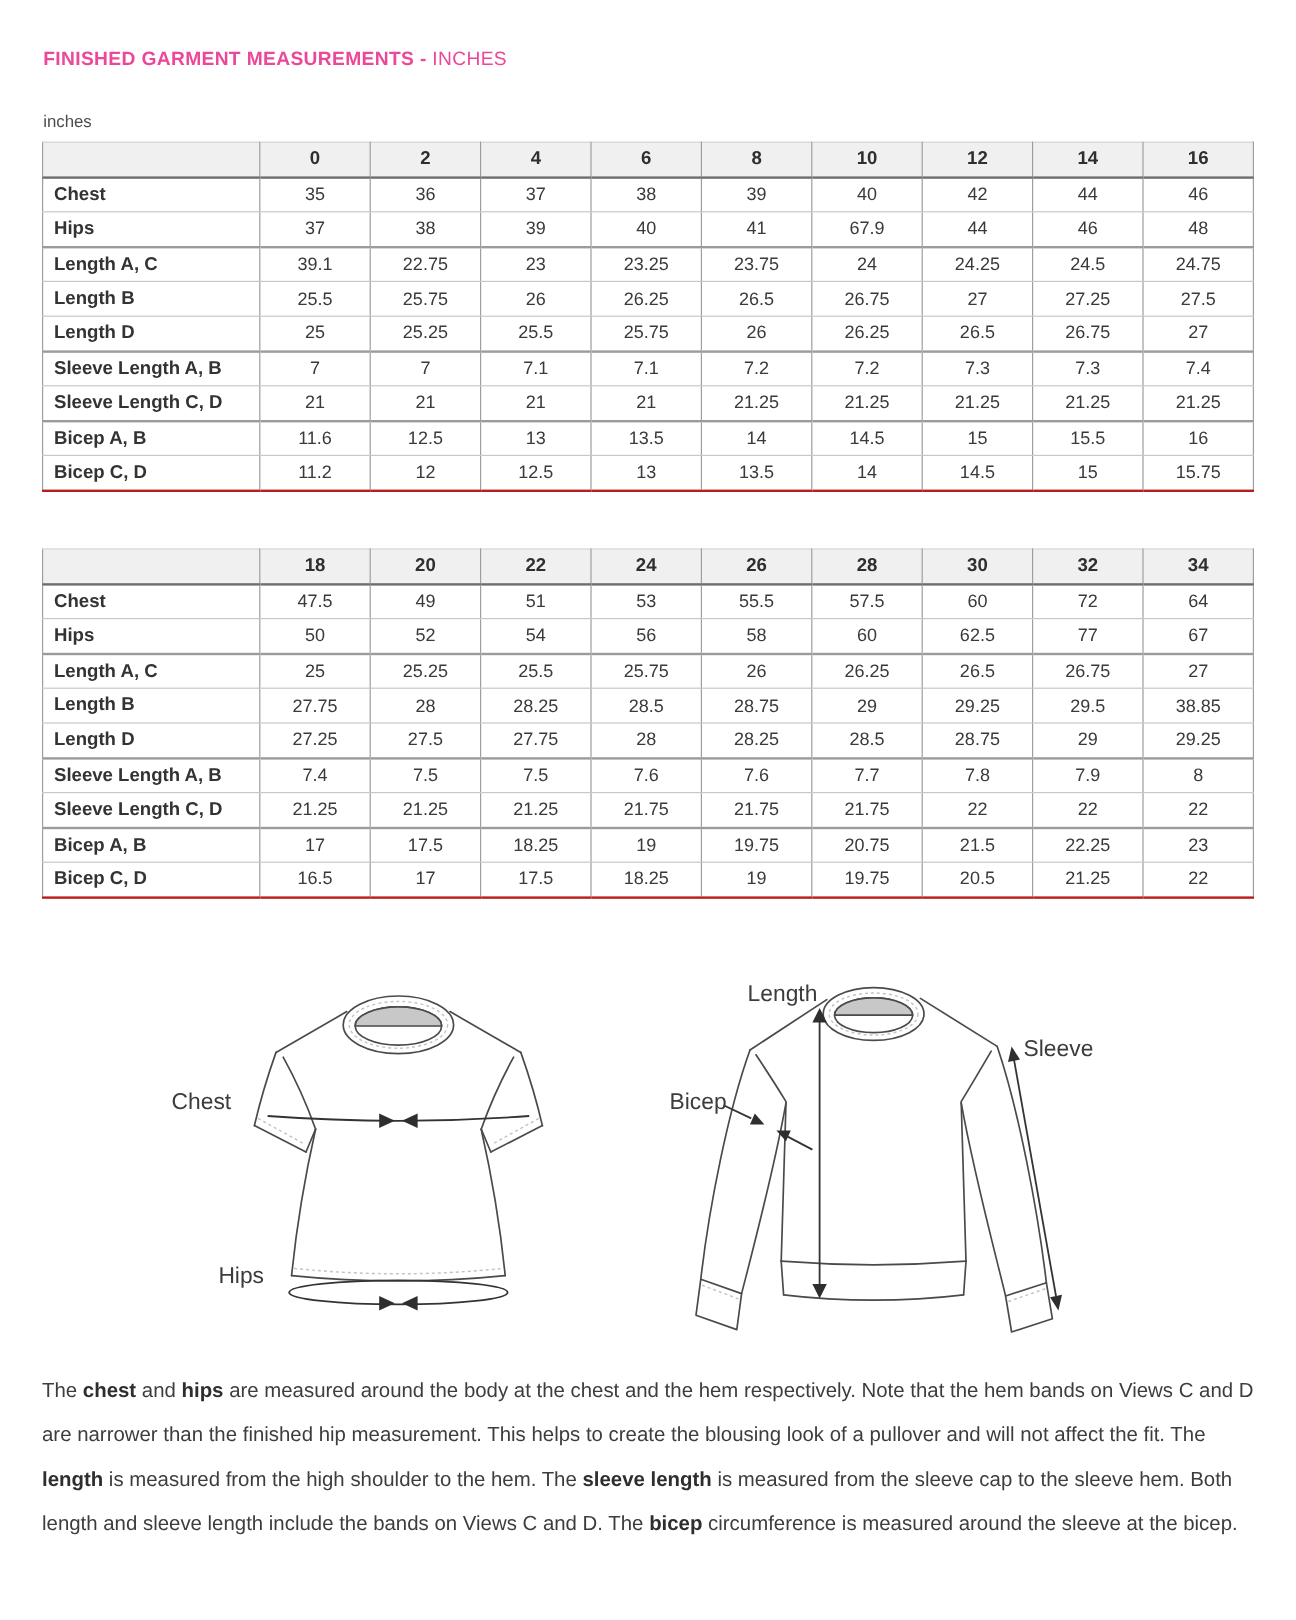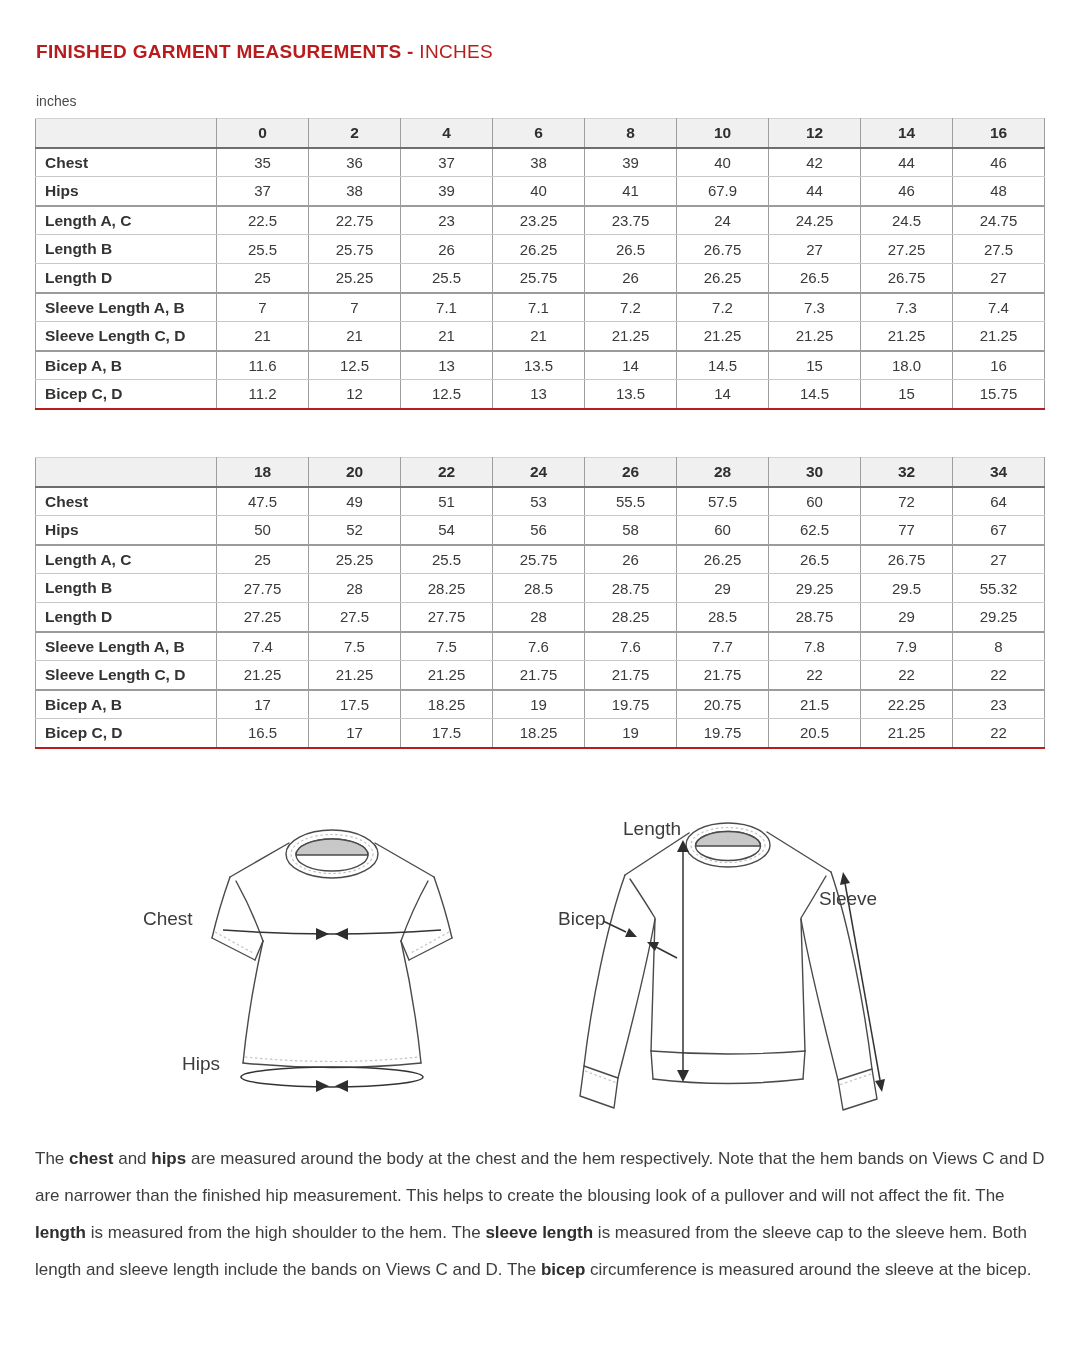--- a/index.html
+++ b/index.html
@@ -4,21 +4,21 @@
 <style>
   * { box-sizing: border-box; }
   html,body { margin:0; padding:0; }
   body {
     width:1080px; height:1350px; background:#ffffff;
     font-family:"Liberation Sans", sans-serif; color:#3a3a3a;
     position:relative; overflow:hidden;
   }
   .page-title {
     position:absolute; left:36px; top:41px; margin:0;
-    font-size:19px; font-weight:400; color:#b91c1c; letter-spacing:0.3px;
+    font-size:16px; font-weight:400; color:#ec4899; letter-spacing:0.3px;
   }
   .page-title .tb { font-weight:700; }
   .units-label {
     position:absolute; left:36px; top:93px;
     font-size:14px; color:#4a4a4a;
   }
   table.size-table {
     position:absolute; left:35px; width:1010px;
     border-collapse:collapse; table-layout:fixed;
     font-size:15px; color:#3a3a3a;
@@ -46,21 +46,21 @@
   .diagram-svg { position:absolute; }
   #tee-svg { left:195px; top:828px; }
   #sweatshirt-svg { left:555px; top:815px; }
   .diagram-label {
     position:absolute; font-size:19px; color:#3c3c3c; line-height:1;
   }
   #chest-label  { left:143px; top:909px; }
   #hips-label   { left:182px; top:1054px; }
   #length-label { left:623px; top:819px; }
   #bicep-label  { left:558px; top:909px; }
-  #sleeve-label { left:819px; top:865px;margin-top:24px; }
+  #sleeve-label { left:853px; top:865px; }
 
   .description {
     position:absolute; left:35px; top:1140px; width:1015px; margin:0;
     font-size:17px; line-height:37px; color:#3d3d3d;
   }
   .description strong { font-weight:700; color:#2e2e2e; }
 
   .garment-line { fill:none; stroke:#4a4a4a; stroke-width:1.4; stroke-linecap:round; stroke-linejoin:round; }
   .stitch-line  { fill:none; stroke:#c3c3c3; stroke-width:1.2; stroke-dasharray:2.5 2.5; }
   .measure-line { fill:none; stroke:#333333; stroke-width:1.5; }
@@ -110,21 +110,21 @@
         <td>39</td>
         <td>40</td>
         <td>41</td>
         <td>67.9</td>
         <td>44</td>
         <td>46</td>
         <td>48</td>
       </tr>
       <tr class="group">
         <td>Length A, C</td>
-        <td>22.5</td>
+        <td>39.1</td>
         <td>22.75</td>
         <td>23</td>
         <td>23.25</td>
         <td>23.75</td>
         <td>24</td>
         <td>24.25</td>
         <td>24.5</td>
         <td>24.75</td>
       </tr>
       <tr>
@@ -177,21 +177,21 @@
       </tr>
       <tr class="group">
         <td>Bicep A, B</td>
         <td>11.6</td>
         <td>12.5</td>
         <td>13</td>
         <td>13.5</td>
         <td>14</td>
         <td>14.5</td>
         <td>15</td>
-        <td>18.0</td>
+        <td>15.5</td>
         <td>16</td>
       </tr>
       <tr>
         <td>Bicep C, D</td>
         <td>11.2</td>
         <td>12</td>
         <td>12.5</td>
         <td>13</td>
         <td>13.5</td>
         <td>14</td>
@@ -256,21 +256,21 @@
       <tr>
         <td>Length B</td>
         <td>27.75</td>
         <td>28</td>
         <td>28.25</td>
         <td>28.5</td>
         <td>28.75</td>
         <td>29</td>
         <td>29.25</td>
         <td>29.5</td>
-        <td>55.32</td>
+        <td>38.85</td>
       </tr>
       <tr>
         <td>Length D</td>
         <td>27.25</td>
         <td>27.5</td>
         <td>27.75</td>
         <td>28</td>
         <td>28.25</td>
         <td>28.5</td>
         <td>28.75</td>

